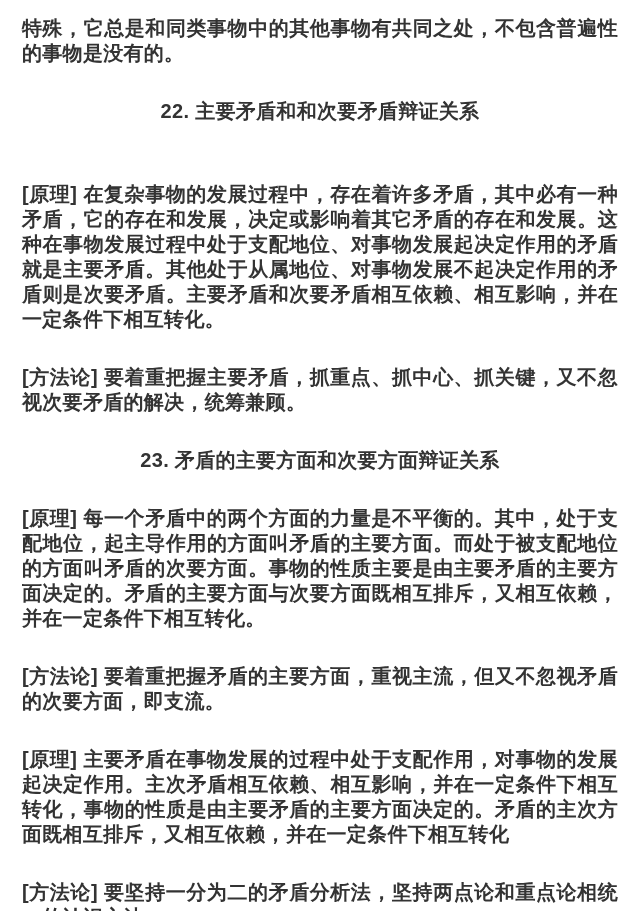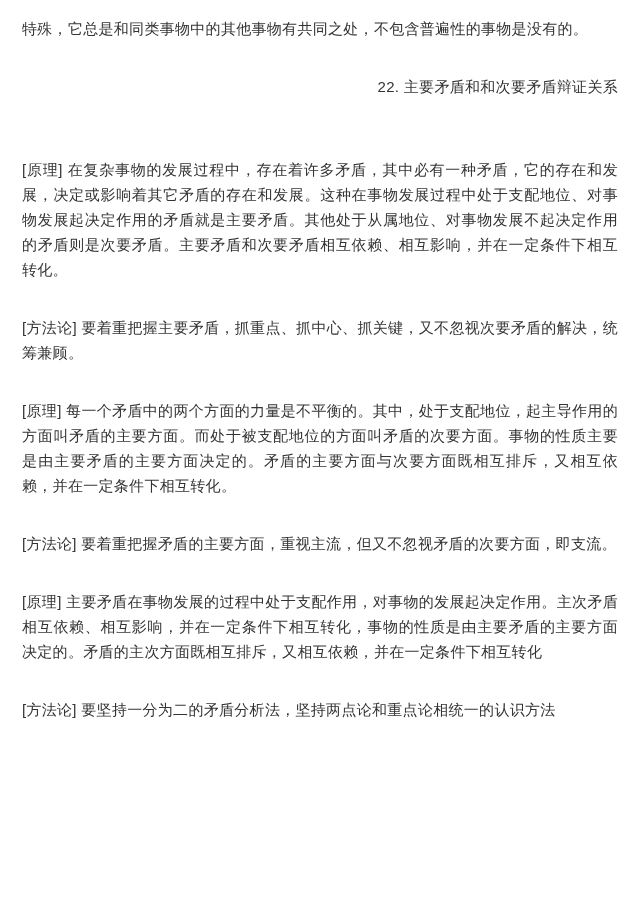--- a/index.html
+++ b/index.html
@@ -18,51 +18,52 @@
   .page {
     box-sizing: border-box;
     width: 640px;
     height: 911px;
     background: #ffffff;
     padding: 16px 22px 0 22px;
   }
   .para,
   .heading {
     margin: 0 0 33px 0;
-    font-size: 15px;
+    font-size: 20px;
     line-height: 25px;
-    font-weight: 400;
+    font-weight: 700;
     letter-spacing: 0.3px;
   }
   .para {
     text-align: justify;
     text-justify: inter-ideograph;
     word-break: break-all;
   }
   .heading {
-    text-align: right;
+    text-align: center;
   }
   .gap-after {
     margin-bottom: 58px;
   }
 </style>
 </head>
 <body>
 
 <div class="page">
 
   <p class="para">特殊，它总是和同类事物中的其他事物有共同之处，不包含普遍性的事物是没有的。</p>
 
 
   <h2 class="heading gap-after">22. 主要矛盾和和次要矛盾辩证关系</h2>
 
   <p class="para">[原理] 在复杂事物的发展过程中，存在着许多矛盾，其中必有一种矛盾，它的存在和发展，决定或影响着其它矛盾的存在和发展。这种在事物发展过程中处于支配地位、对事物发展起决定作用的矛盾就是主要矛盾。其他处于从属地位、对事物发展不起决定作用的矛盾则是次要矛盾。主要矛盾和次要矛盾相互依赖、相互影响，并在一定条件下相互转化。</p>
 
   <p class="para">[方法论] 要着重把握主要矛盾，抓重点、抓中心、抓关键，又不忽视次要矛盾的解决，统筹兼顾。</p>
 
+  <h2 class="heading">23. 矛盾的主要方面和次要方面辩证关系</h2>
 
   <p class="para">[原理] 每一个矛盾中的两个方面的力量是不平衡的。其中，处于支配地位，起主导作用的方面叫矛盾的主要方面。而处于被支配地位的方面叫矛盾的次要方面。事物的性质主要是由主要矛盾的主要方面决定的。矛盾的主要方面与次要方面既相互排斥，又相互依赖，并在一定条件下相互转化。</p>
 
   <p class="para">[方法论] 要着重把握矛盾的主要方面，重视主流，但又不忽视矛盾的次要方面，即支流。</p>
 
 
   <p class="para">[原理] 主要矛盾在事物发展的过程中处于支配作用，对事物的发展起决定作用。主次矛盾相互依赖、相互影响，并在一定条件下相互转化，事物的性质是由主要矛盾的主要方面决定的。矛盾的主次方面既相互排斥，又相互依赖，并在一定条件下相互转化</p>
 
   <p class="para">[方法论] 要坚持一分为二的矛盾分析法，坚持两点论和重点论相统一的认识方法</p>
 

